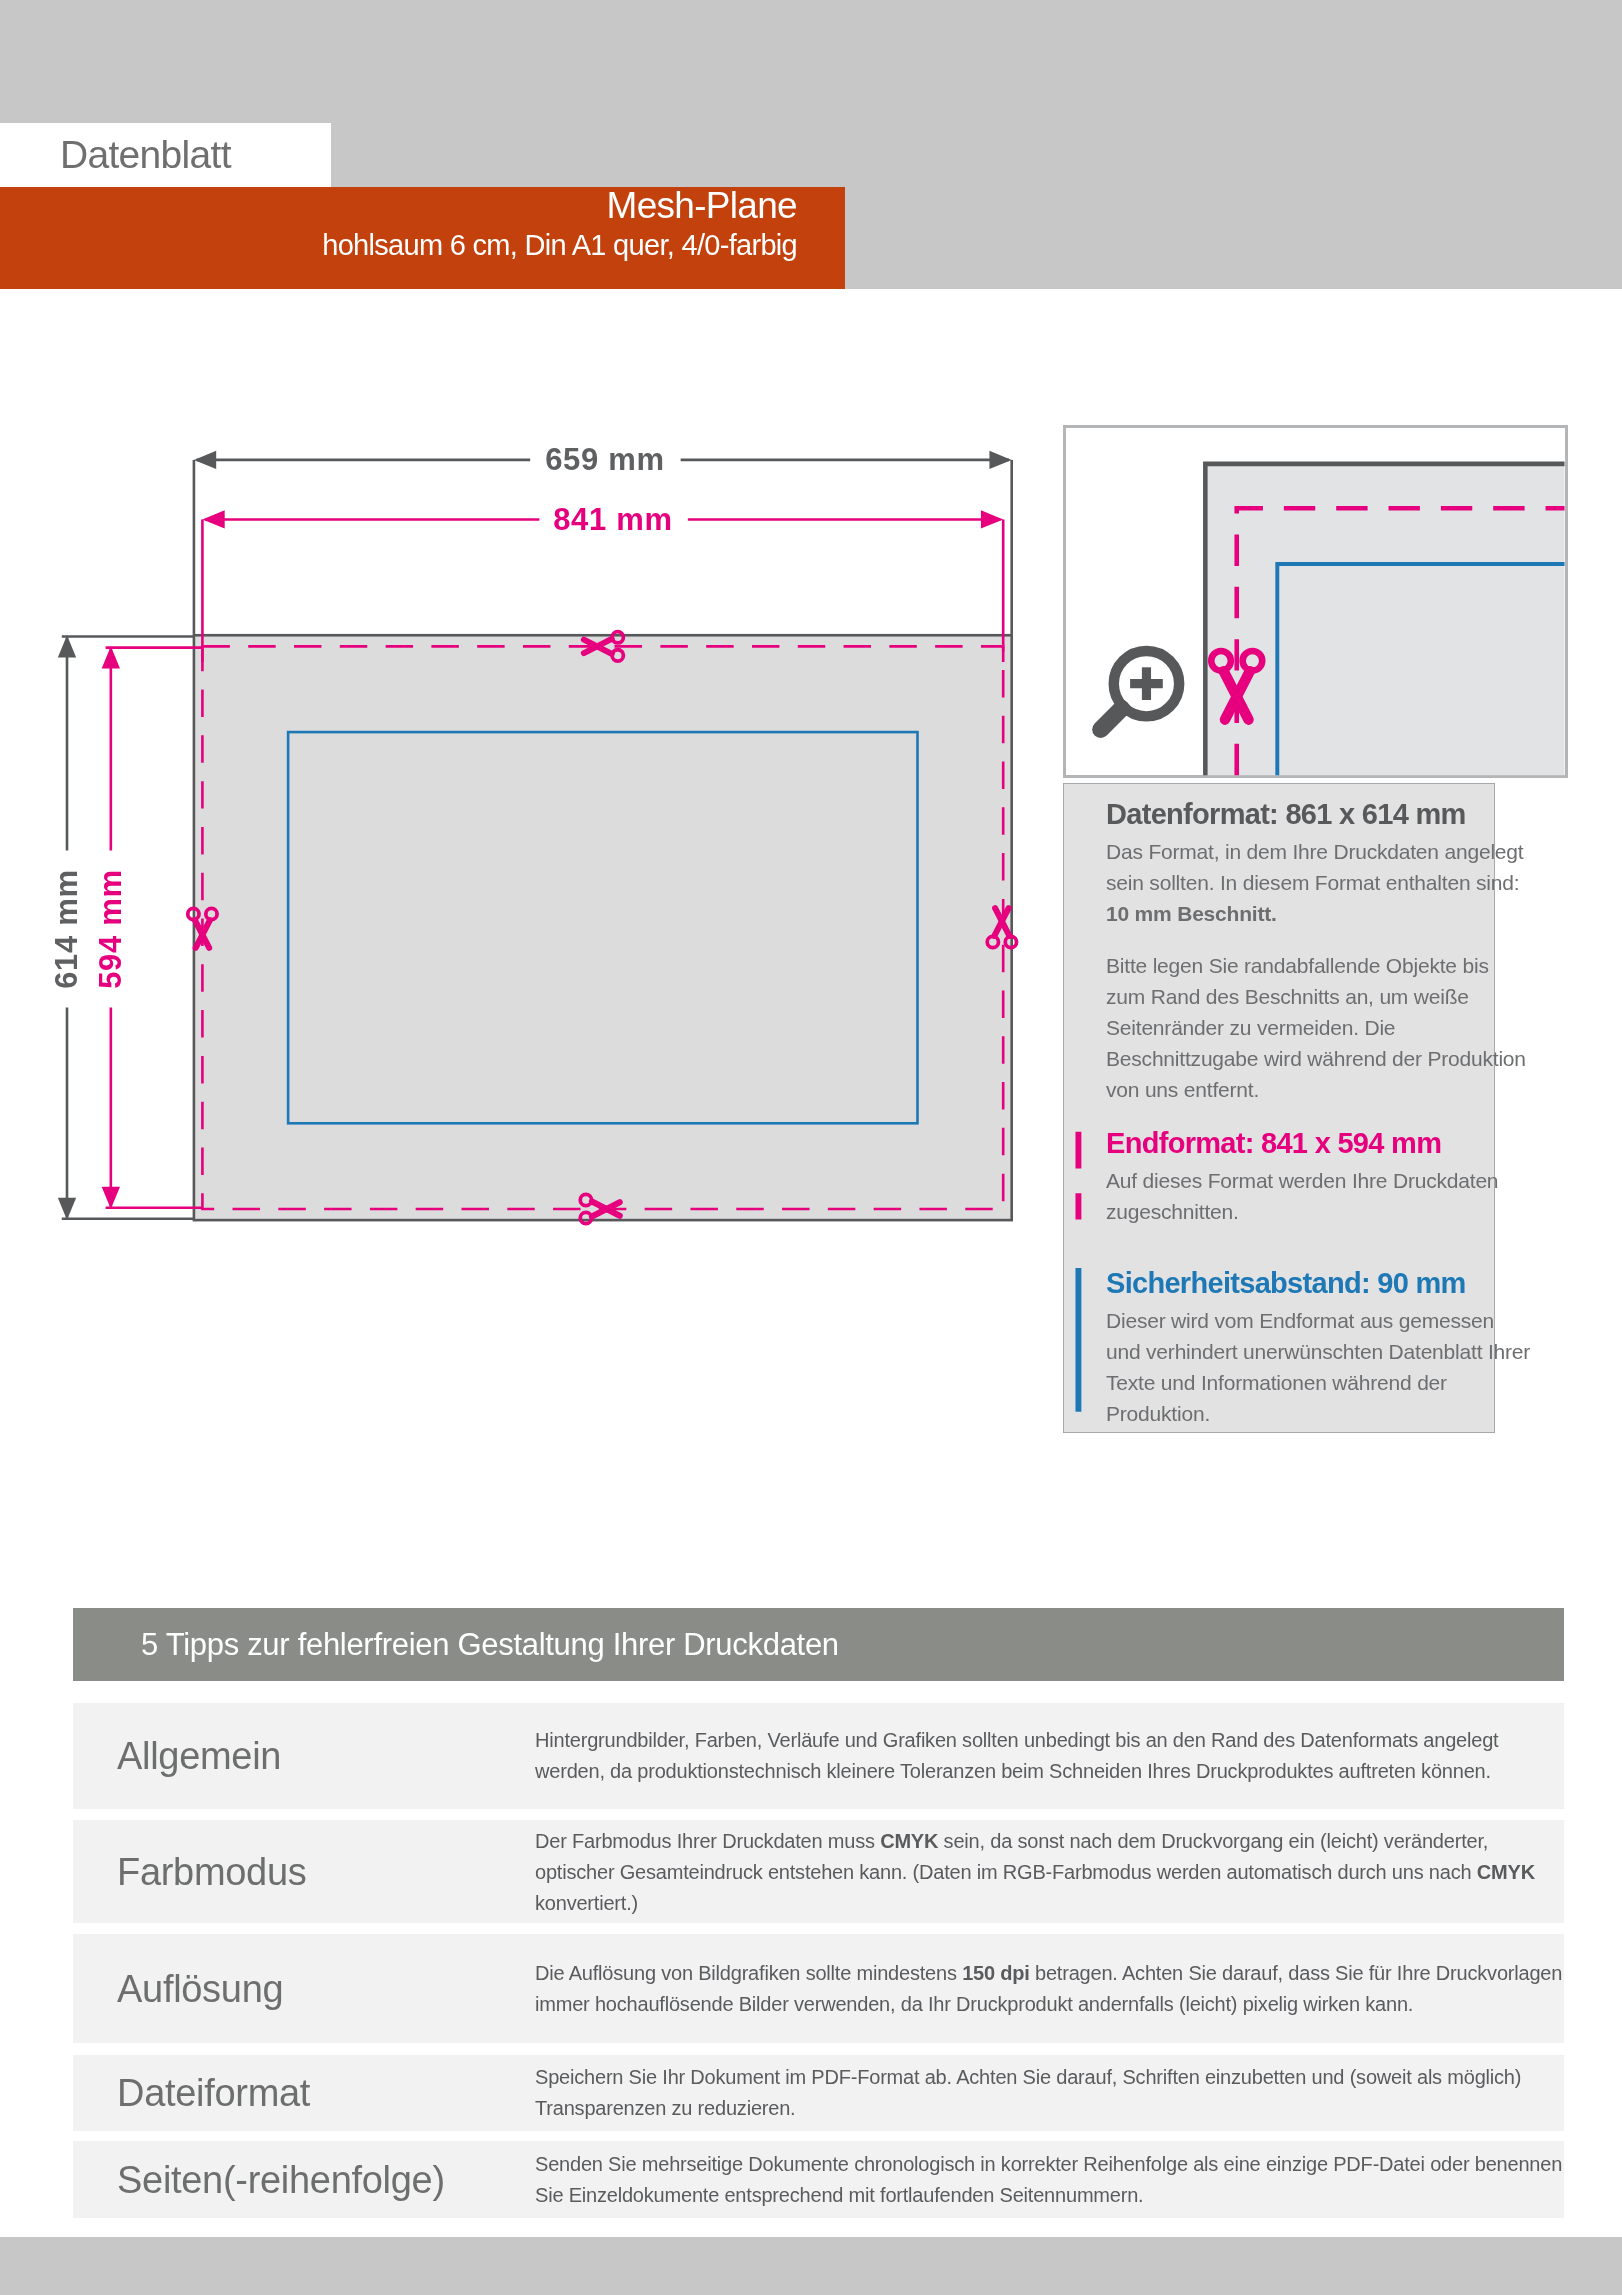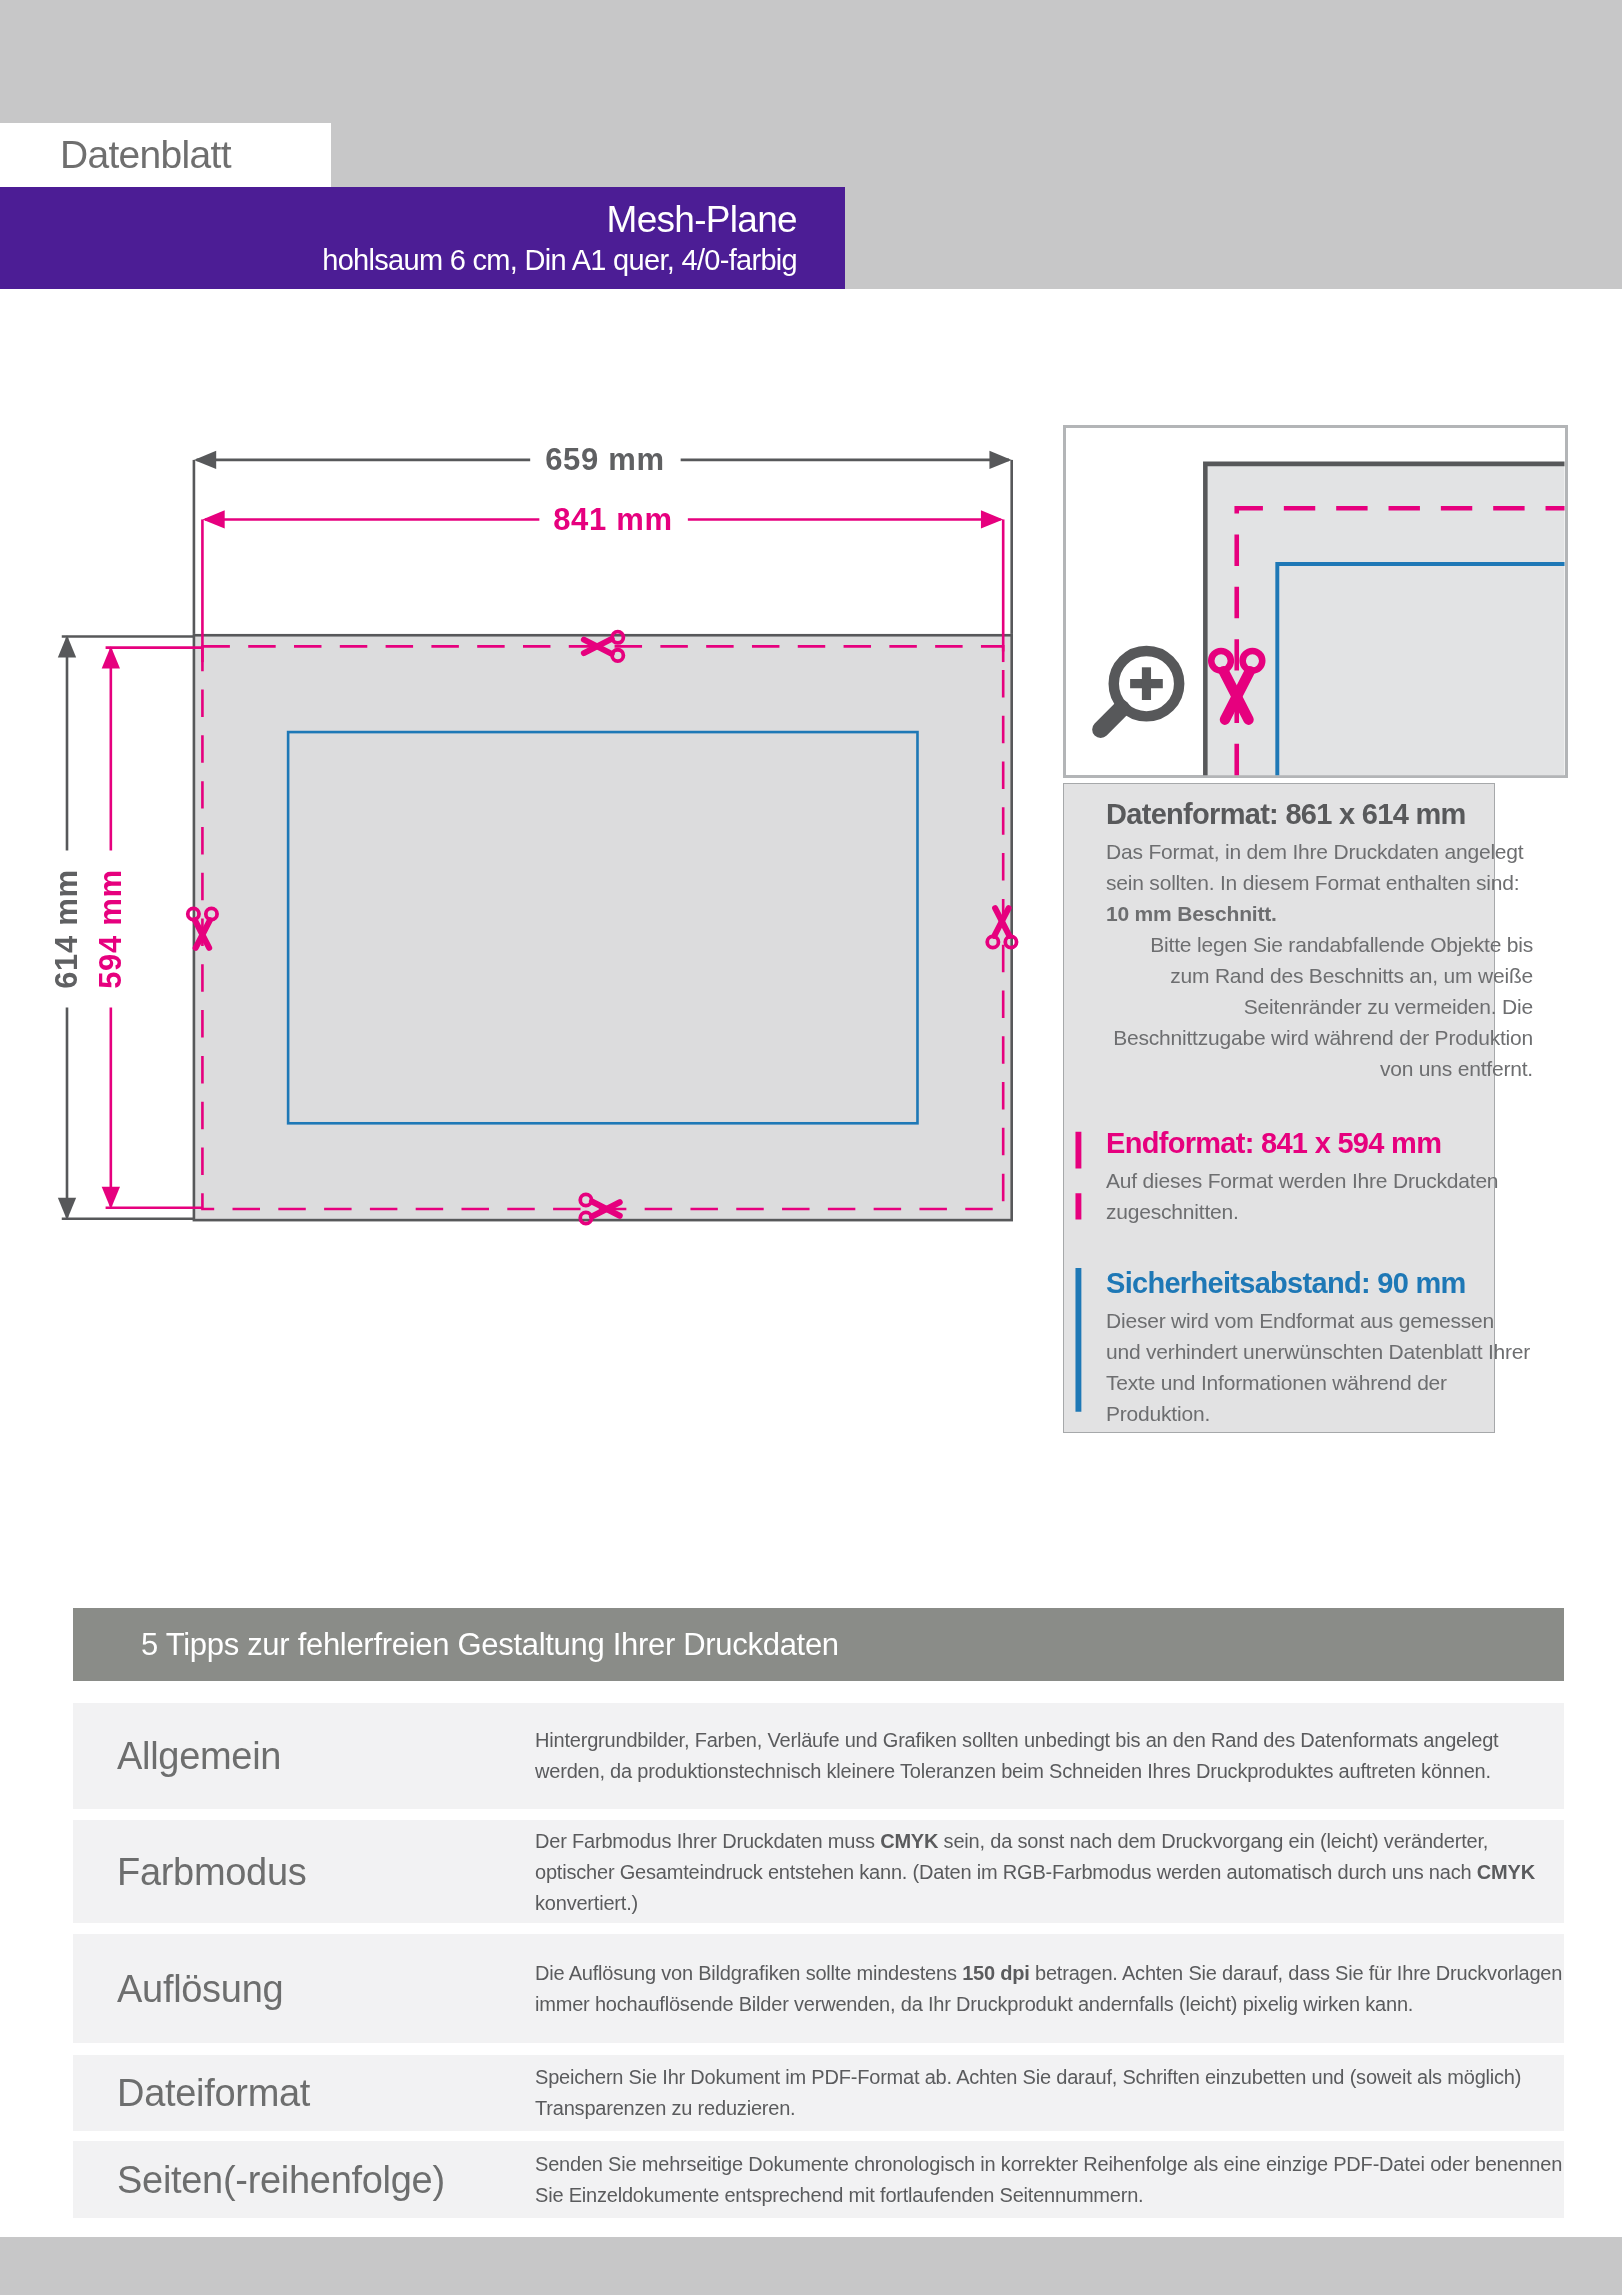--- a/index.html
+++ b/index.html
@@ -8,22 +8,22 @@
     font-family:"Liberation Sans", sans-serif;
   }
   
   .top-band{position:absolute;left:0;top:0;width:1623px;height:289px;background:#c7c7c8;}
   .doc-box{
     position:absolute;left:0;top:123px;width:331px;height:64px;background:#ffffff;
     display:flex;align-items:center;padding-left:60px;box-sizing:border-box;
     font-size:39px;color:#6f6f6f;letter-spacing:-0.7px;
   }
   .product-bar{
-    position:absolute;left:0;top:187px;width:845px;height:102px;background:#4c1d95;
-    display:flex;flex-direction:column;justify-content:center;align-items:flex-end;
+    position:absolute;left:0;top:187px;width:845px;height:102px;background:#c2410c;
+    display:flex;flex-direction:column;align-items:flex-end;
     padding-right:48px;box-sizing:border-box;color:#ffffff;row-gap:5.2px;
   }
   .product-name{font-size:37px;line-height:38px;letter-spacing:-0.7px;}
   .product-spec{font-size:29px;line-height:30px;letter-spacing:-0.7px;}
 
   
   #diagram-svg{position:absolute;left:0;top:0;width:1623px;height:2295px;pointer-events:none;}
   .dim-label{
     position:absolute;transform:translate(-50%,-50%);
     font-weight:bold;font-size:31px;letter-spacing:0.7px;white-space:nowrap;
@@ -39,21 +39,21 @@
   }
 
   
   .info-panel{
     position:absolute;left:1063px;top:783px;width:432px;height:650px;
     background:#e2e2e3;border:1.3px solid #a6a8aa;box-sizing:border-box;
   }
   .pblock{position:absolute;left:42px;width:427px;}
   .pblock h3{margin:0 0 5.2px 0;font-size:29px;line-height:34px;letter-spacing:-0.7px;}
   .pblock p{margin:0;font-size:21px;line-height:31px;color:#6d6e70;letter-spacing:-0.2px;}
-  .pblock .p2{text-align:right;}
+  .pblock .p2{margin-top:21px;}
   .h-datenformat{color:#58595b;}
   .h-endformat{color:#e6007e;}
   .h-sicherheit{color:#1e78b6;}
   .b{font-weight:bold;}
 
   
   .tips-header{
     position:absolute;left:73px;top:1608px;width:1491px;height:73px;background:#8a8c88;
     display:flex;align-items:center;padding-left:68px;box-sizing:border-box;
     color:#ffffff;font-size:31px;letter-spacing:-0.3px;

